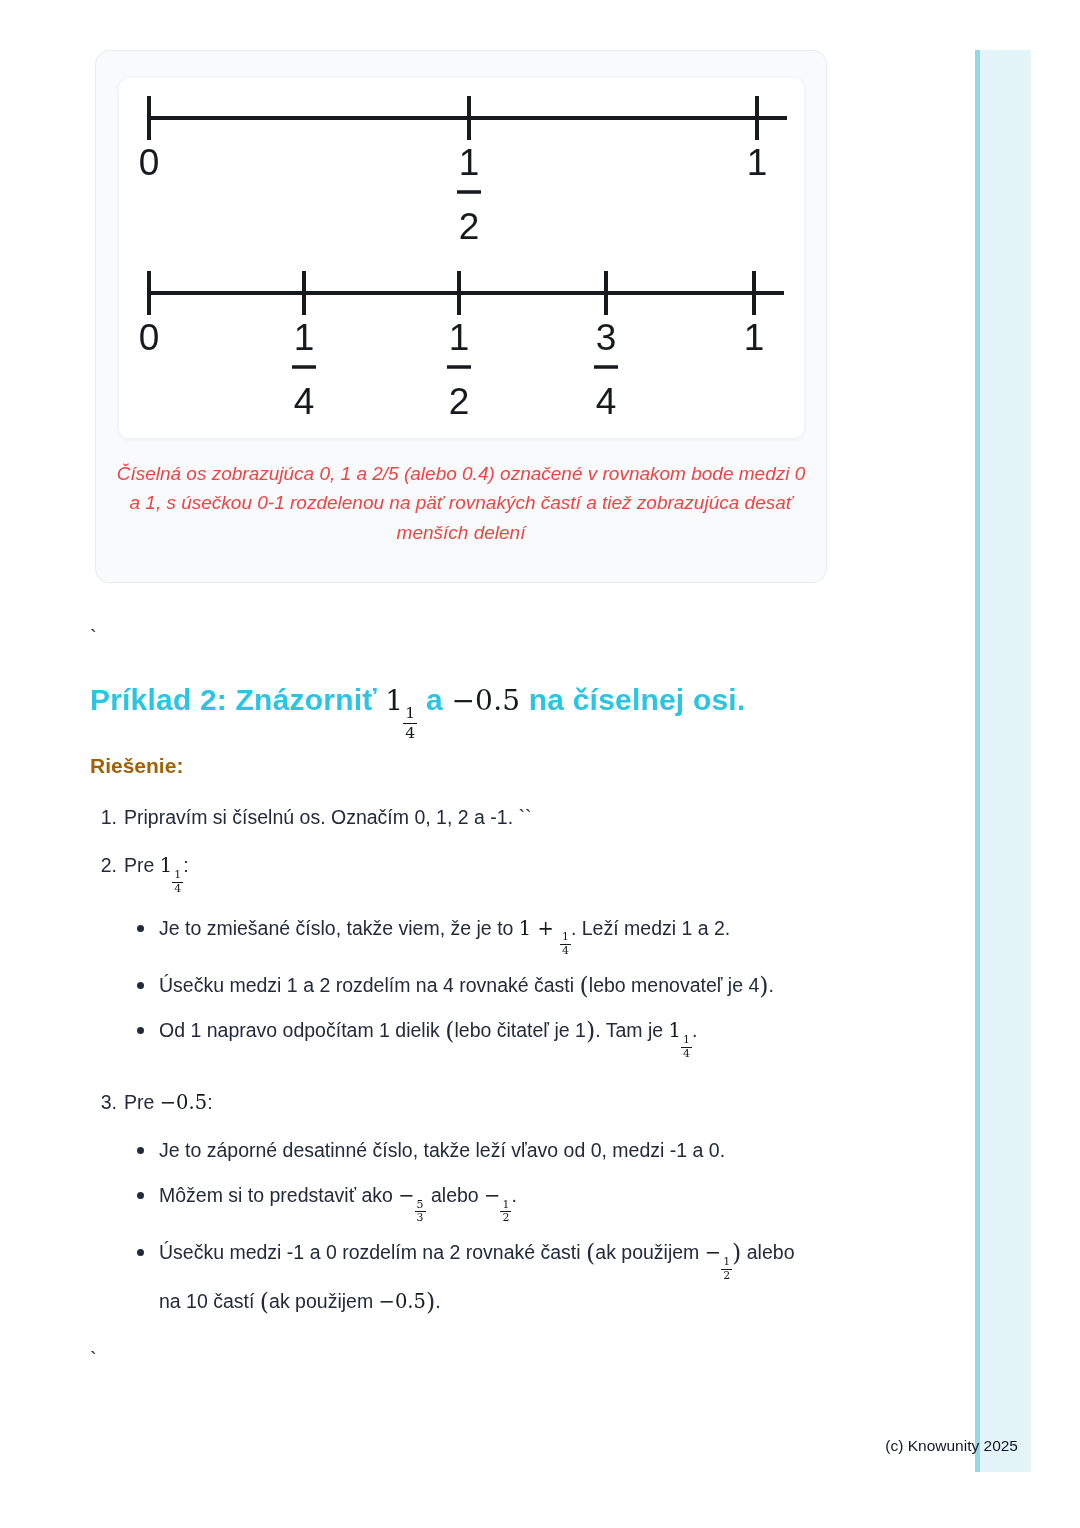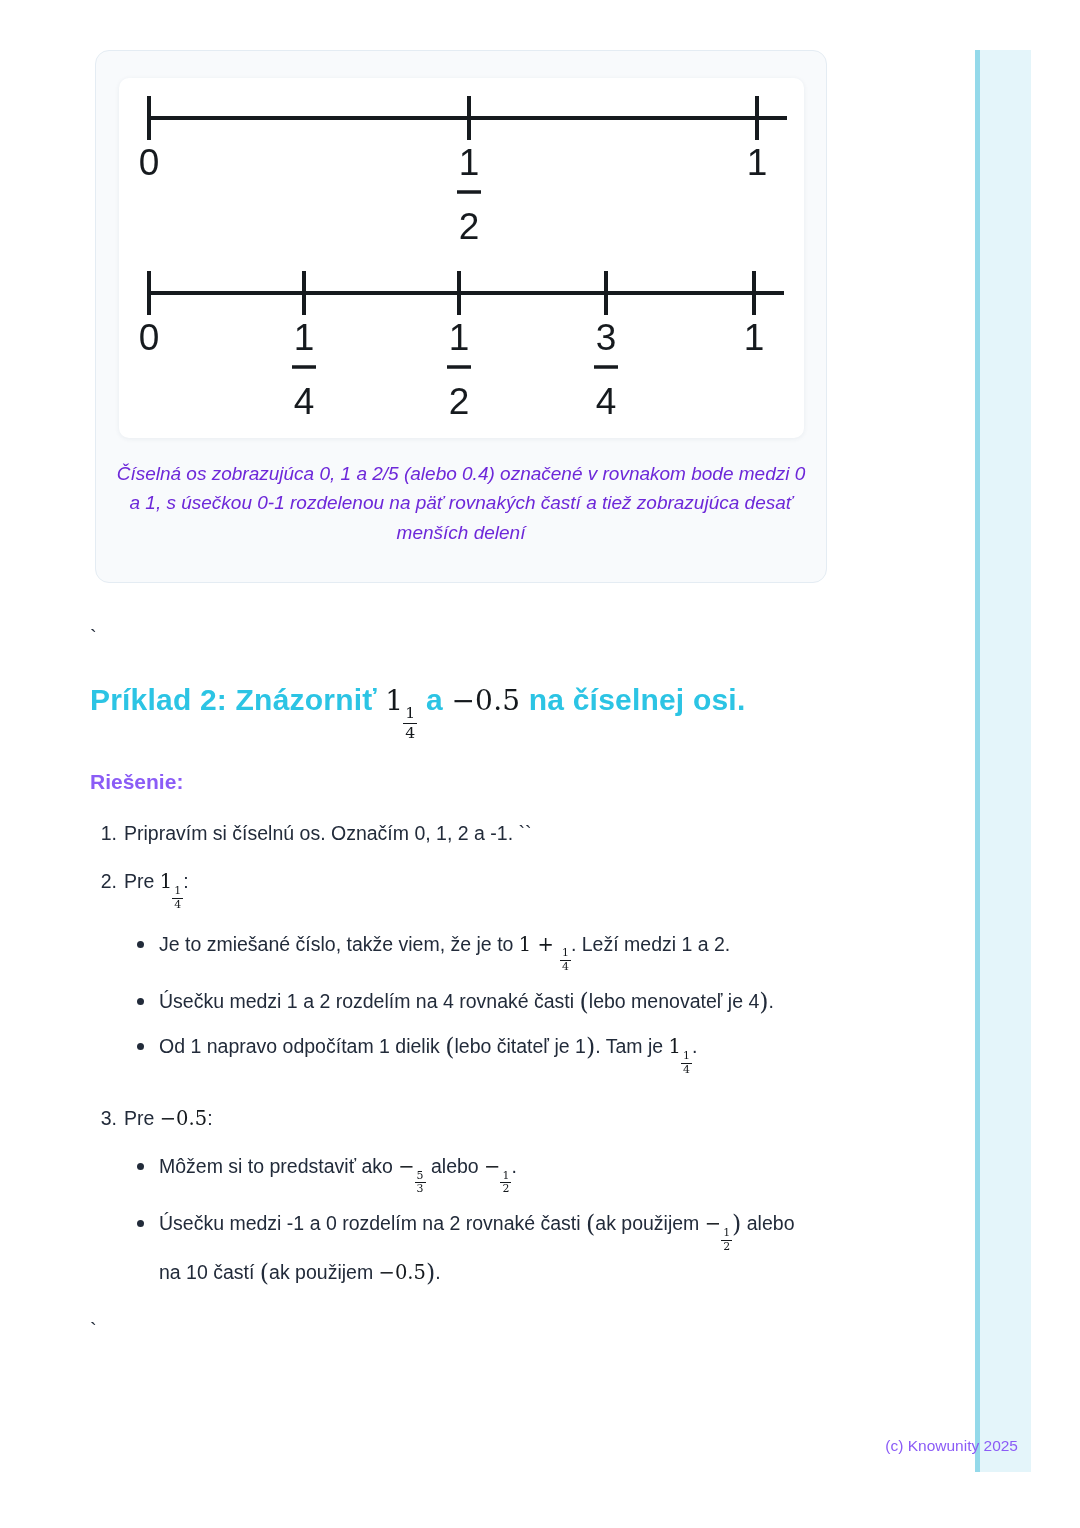--- a/index.html
+++ b/index.html
@@ -6,21 +6,21 @@
   body{
     width:1080px;height:1528px;position:relative;overflow:hidden;
     background:#ffffff;color:#222b3a;
     font-family:"Liberation Sans",sans-serif;
   }
   .accent-bar{
     position:absolute;left:975px;top:50px;width:56px;height:1422px;
     background:#e4f5fa;border-left:5px solid #94d9ea;box-sizing:border-box;z-index:0;
   }
   .copyright{
-    position:absolute;top:1437px;right:62px;font-size:15.5px;color:#8b5cf6;z-index:2;
+    position:absolute;top:1437px;right:62px;font-size:15.5px;color:#0f172a;z-index:2;
   }
   .content{position:relative;z-index:1;padding:50px 170px 0 90px;}
 
   
   .figure-card{
     margin-left:5px;width:732px;height:533px;box-sizing:border-box;
     background:#f8fafc;border:1px solid #e4ecf3;border-radius:14px;
     padding-top:27px;
   }
   .figure-panel{
@@ -28,32 +28,32 @@
     box-shadow:0 1px 5px rgba(30,60,90,0.07);
   }
   .figure-panel svg{display:block;}
   svg .axis,svg .tick{stroke:#161a1e;}
   svg .axis{stroke-width:4;}
   svg .tick{stroke-width:4;}
   svg .fracbar{stroke:#161a1e;stroke-width:3.5;}
   svg text{font-family:"Liberation Sans",sans-serif;font-weight:500;font-size:37px;fill:#161a1e;text-anchor:middle;}
   .figure-caption{
     margin:21px auto 0;max-width:695px;text-align:center;
-    font-style:italic;font-size:19px;line-height:1.55;color:#6d28d9;
+    font-style:italic;font-size:19px;line-height:1.55;color:#ef4444;
   }
 
   .backtick{font-size:20px;color:#222b3a;margin:44px 0 0 0;height:24px;line-height:1;}
   .backtick.bottom{margin-top:20px;}
 
   .heading{
     margin:32px 0 12px 0;font-size:30px;font-weight:700;color:#2cc4e4;letter-spacing:.2px;
   }
   .hm{font-family:"DejaVu Serif",serif;font-weight:400;color:#14181c;font-size:28px;}
 
-  .solution-label{margin:28px 0 0 0;font-size:21px;font-weight:700;color:#8b5cf6;}
+  .solution-label{margin:12px 0 0 0;font-size:21px;font-weight:700;color:#a16207;}
 
   .steps{margin-top:24px;font-size:19.5px;color:#222b3a;}
   .step{display:flex;margin-top:17px;}
   .step-num{flex:none;width:27px;text-align:right;margin-right:7px;line-height:1.6;}
   .step-body{flex:1;min-width:0;}
   .step-title{margin:0;line-height:1.6;}
   .step-title .b{font-weight:400;}
   .bullets{margin-top:14px;}
   .bullet{display:flex;margin-bottom:9px;}
   .dot{flex:none;width:7px;height:7px;border-radius:50%;background:#222b3a;margin:15px 15px 0 13px;}
@@ -167,20 +167,24 @@
         </div>
       </div>
     </div>
 
     <div class="step">
       <span class="step-num">3.</span>
       <div class="step-body">
         <p class="step-title"><span class="b">Pre </span><span class="math">−0.5</span><span class="b">:</span></p>
         <div class="bullets">
 
+          <div class="bullet">
+            <span class="dot"></span>
+            <p class="bullet-text"><span>Je to záporné desatinné číslo, takže leží vľavo od 0, medzi -1 a 0.</span></p>
+          </div>
 
           <div class="bullet">
             <span class="dot"></span>
             <p class="bullet-text"><span>Môžem si to predstaviť ako </span><span class="math"><span>−</span><span class="ifrac">
                     <span class="fn">5</span>
                     <span class="fd">3</span>
                   </span></span><span> alebo </span><span class="math"><span>−</span><span class="ifrac">
                     <span class="fn">1</span>
                     <span class="fd">2</span>
                   </span></span><span>.</span></p>

